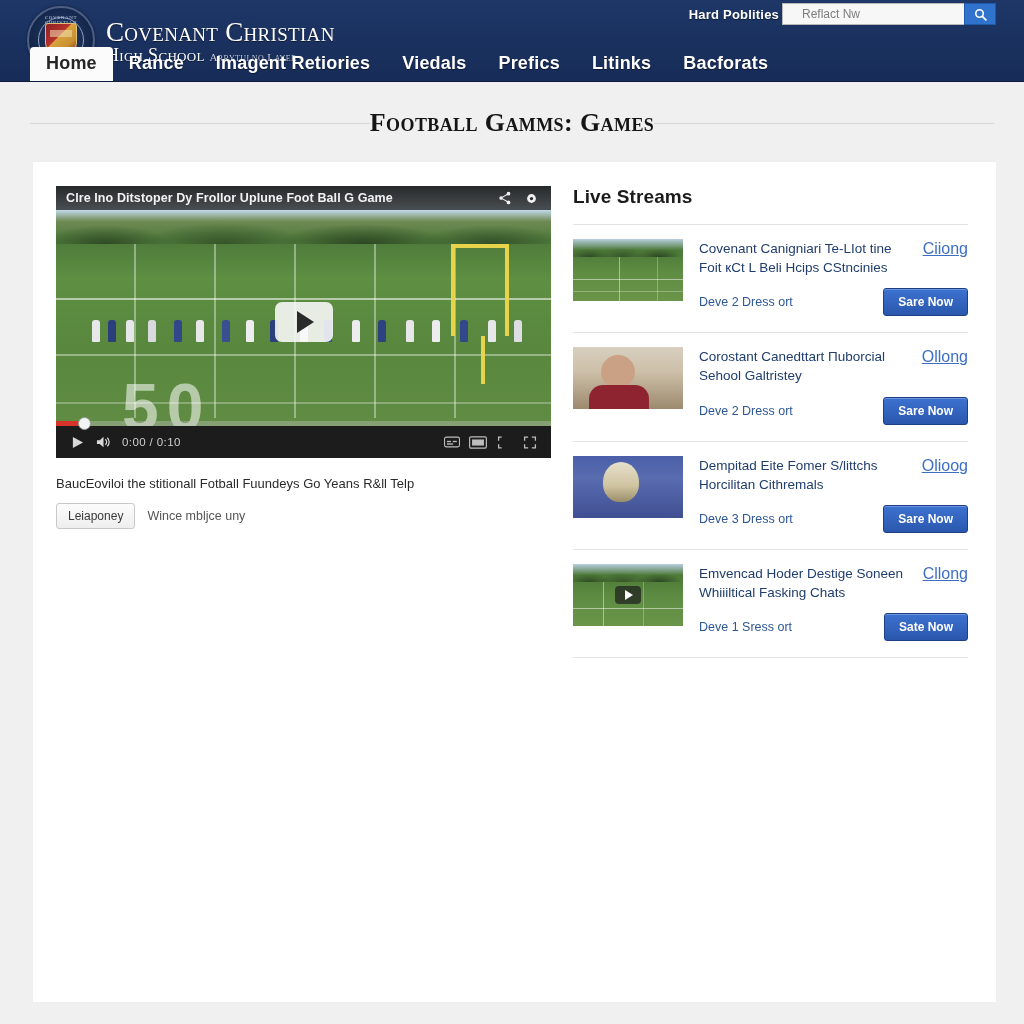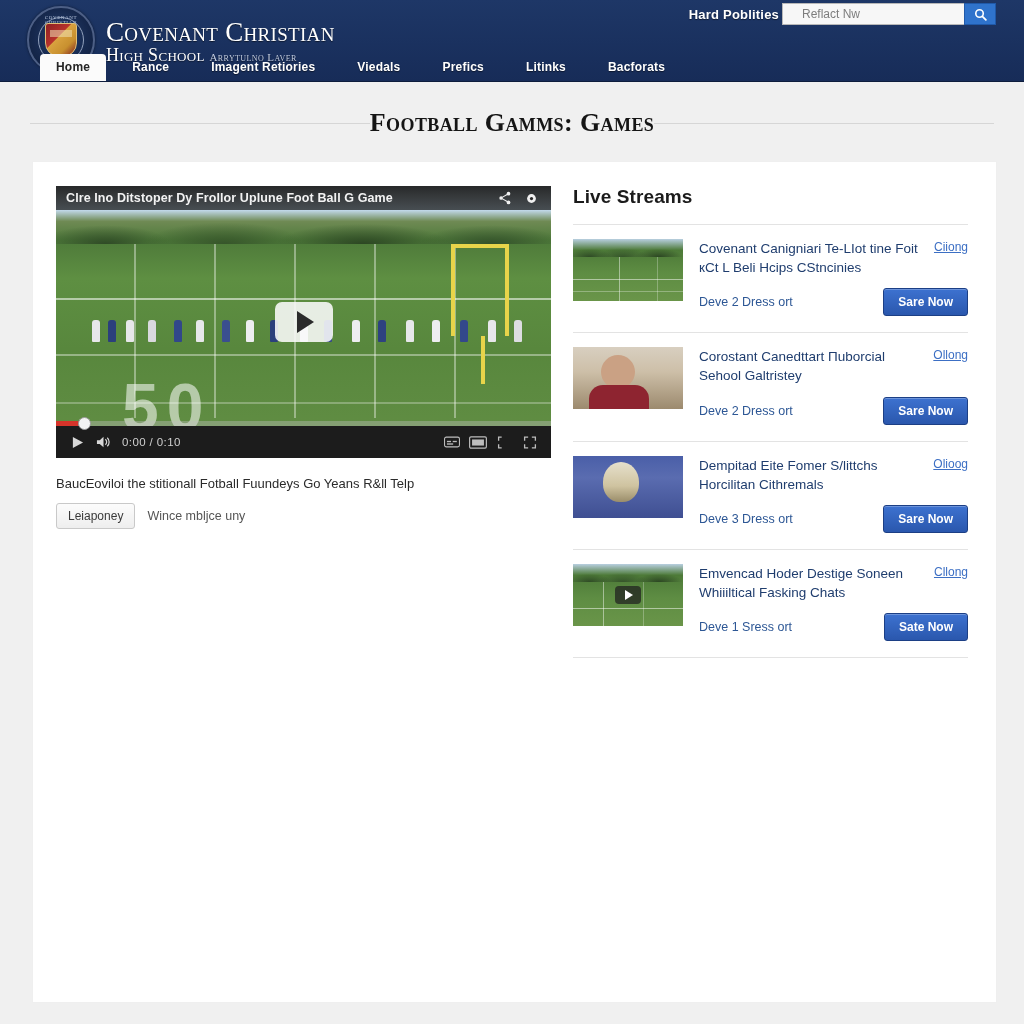--- a/index.html
+++ b/index.html
@@ -109,27 +109,26 @@
 
   
   .main-nav {
     position: absolute; left: 0; right: 0; bottom: 0;
     height: 28px;
     display: flex; align-items: flex-end;
     padding-left: 30px;
     background: transparent;
   }
   .nav-item {
-    color: #ffffff; font-size: 12px; font-weight: bold;
+    color: #ffffff; font-size: 18px; font-weight: bold;
     padding: 5px 16px 7px 16px;
     letter-spacing: .2px;
     cursor: pointer;
     text-shadow: 0 1px 1px rgba(0,0,0,.5);
     white-space: nowrap;
-    margin-left: 10px;
   }
   .nav-item.active {
     background: #fbfbfb;
     color: #252525;
     border-radius: 4px 4px 0 0;
     text-shadow: none;
     padding-top: 6px;
   }
 
   
@@ -355,21 +354,21 @@
     border-top: 5px solid transparent; border-bottom: 5px solid transparent;
     margin-left: 2px;
   }
   .stream-body { flex: 1; min-width: 0; }
   .stream-head { display: flex; align-items: flex-start; gap: 10px; }
   .stream-title {
     flex: 1;
     font-size: 13.5px; color: #1f3d6e; line-height: 1.42;
   }
   .stream-tag {
-    font-size: 12px; color: #3c6fc4;
+    font-size: 16px; color: #3c6fc4;
     text-decoration: underline; cursor: pointer;
     white-space: nowrap; padding-top: 1px;
   }
   .stream-foot {
     display: flex; align-items: center; justify-content: space-between;
     margin-top: 11px; gap: 10px;
   }
   .stream-meta { font-size: 12.5px; color: #2d5795; }
   .btn-primary {
     background: linear-gradient(180deg,#3d72d0 0%,#2a57ad 100%);

